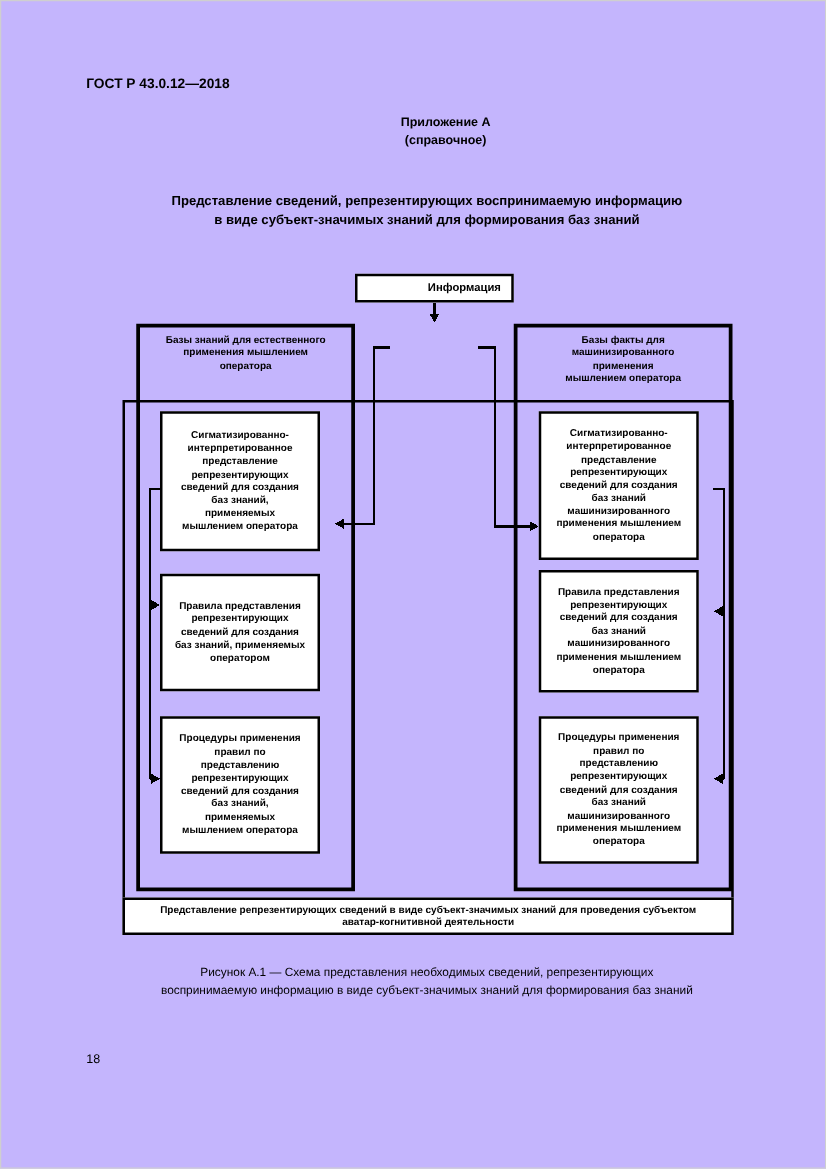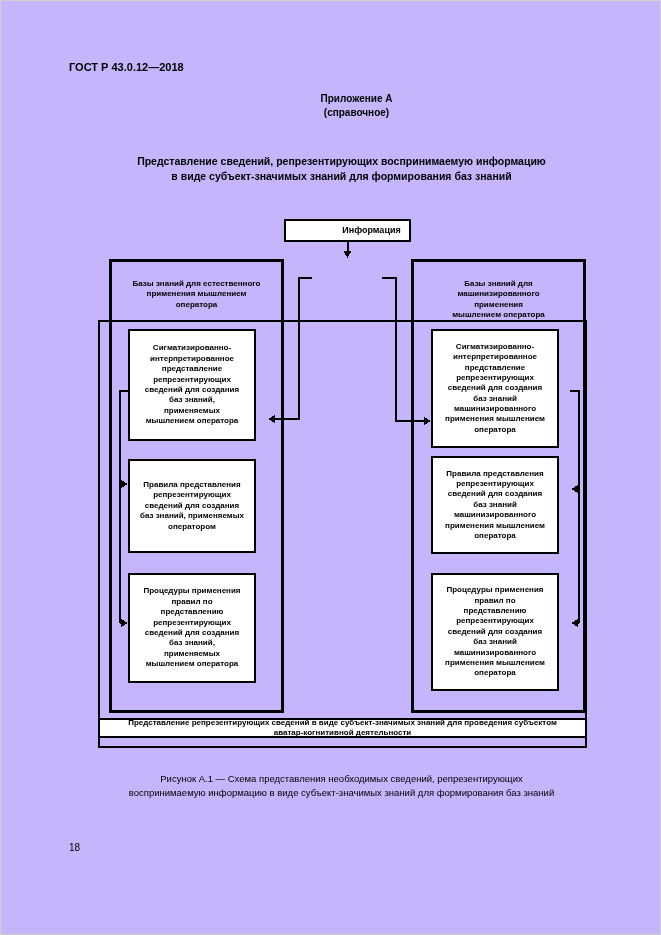--- a/index.html
+++ b/index.html
@@ -17,25 +17,25 @@
     font-size:10.5px;font-weight:bold;line-height:1.45;}
   .diagram{position:absolute;left:0;top:210px;width:661px;height:560px;}
   .dbox{position:absolute;box-sizing:border-box;border:2px solid #000;background:#fff;
     display:flex;align-items:center;justify-content:center;text-align:center;
     font-size:8px;font-weight:bold;line-height:1.3;}
   .info-box{left:283px;top:8px;width:127px;height:23px;font-size:9px;padding-left:48px;}
   .facts-box{left:310px;top:47px;width:72px;height:41px;border-width:3px;}
   .tall{border-width:3px;background:transparent;align-items:flex-start;justify-content:center;}
   .tall-left{left:108px;top:48px;width:175px;height:454px;}
   .tall-right{left:410px;top:48px;width:175px;height:454px;}
-  .tall .hdr{padding-top:17px;max-width:152px;}
+  .tall .hdr{padding-top:5px;max-width:152px;}
   .tall-right .hdr{max-width:132px;}
   .outer-box{position:absolute;left:97px;top:109px;width:489px;height:428px;
     box-sizing:border-box;border:2px solid #000;background:transparent;}
-  .bottom-bar{left:97px;top:507px;width:489px;height:20px;}
+  .bottom-bar{left:97px;top:507px;width:489px;height:30px;}
   .ib{width:128px;}
   .l1{left:127px;top:118px;height:112px;}
   .l2{left:127px;top:248px;height:94px;}
   .l3{left:127px;top:362px;height:110px;}
   .r1{left:430px;top:118px;height:119px;}
   .r2{left:430px;top:245px;height:98px;}
   .r3{left:430px;top:362px;height:118px;}
   .wires{position:absolute;left:0;top:0;width:661px;height:560px;pointer-events:none;}
   .caption{position:absolute;left:10px;top:771px;width:661px;text-align:center;
     font-size:9.5px;line-height:1.5;}
@@ -87,21 +87,21 @@
     <div class="outer-box"></div>
 
     <div class="dbox info-box">Информация</div>
 
     <div class="dbox tall tall-left">
       <div class="hdr pre">Базы знаний для естественного
 применения мышлением
 оператора</div>
     </div>
     <div class="dbox tall tall-right">
-      <div class="hdr pre">Базы знаний для
+      <div class="hdr pre">Базы факты для
 машинизированного применения
 мышлением оператора</div>
     </div>
 
     <div class="dbox ib l1 pre">Сигматизированно-
 интерпретированное
 представление
 репрезентирующих
 сведений для создания
 баз знаний,

